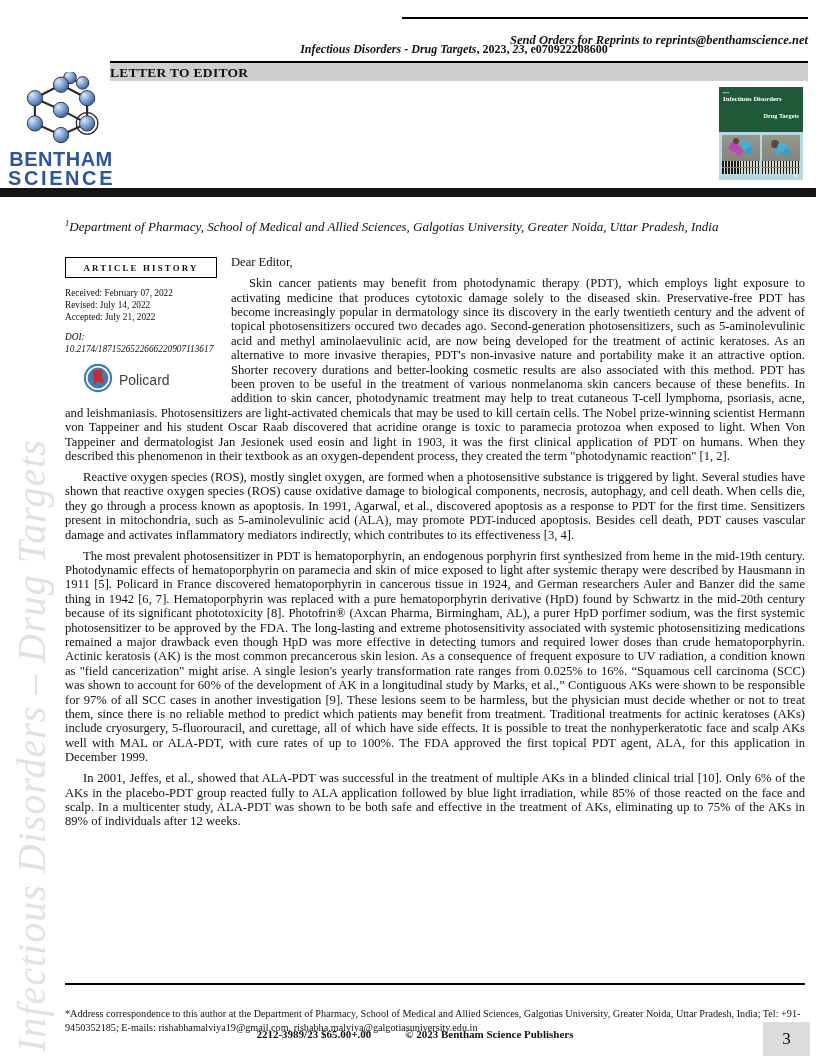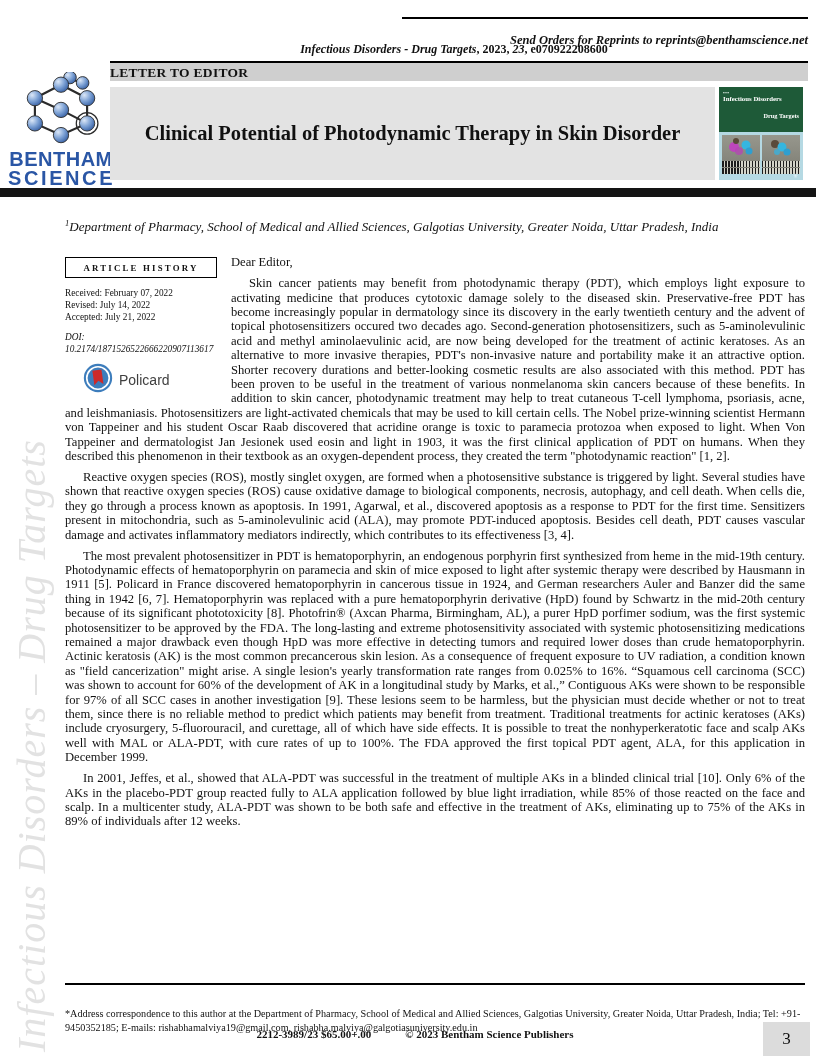--- a/index.html
+++ b/index.html
@@ -105,23 +105,20 @@
           <circle cx="79" cy="57" r="8.5" fill="url(#sph)" stroke="#2b2b2b" stroke-width="1"></circle>
           <circle cx="79" cy="57" r="12" fill="none" stroke="#2b2b2b" stroke-width="1.4"></circle>
           <circle cx="21" cy="57" r="8.5" fill="url(#sph)" stroke="#2b2b2b" stroke-width="1"></circle>
           <circle cx="50" cy="70" r="8.5" fill="url(#sph)" stroke="#2b2b2b" stroke-width="1"></circle>
         </svg>
       </span>
       <div class="logo-name">BENTHAM</div>
       <div class="logo-name sci">SCIENCE</div>
     </div>
 
-    <div class="title-box">
-      <div class="paper-title">Clinical Potential of Photodynamic Therapy in Skin Disorder</div>
-    </div>
 
     <div class="cover">
       <div class="cover-top">
         <div class="cover-meta">▪▪▪▪</div>
         <div class="cover-j1">Infectious Disorders</div>
         <div class="cover-j2">Drug Targets</div>
       </div>
       <div class="cover-bottom">
         <div class="cover-thumb">
           <svg width="36" height="34" viewBox="0 0 36 34">

